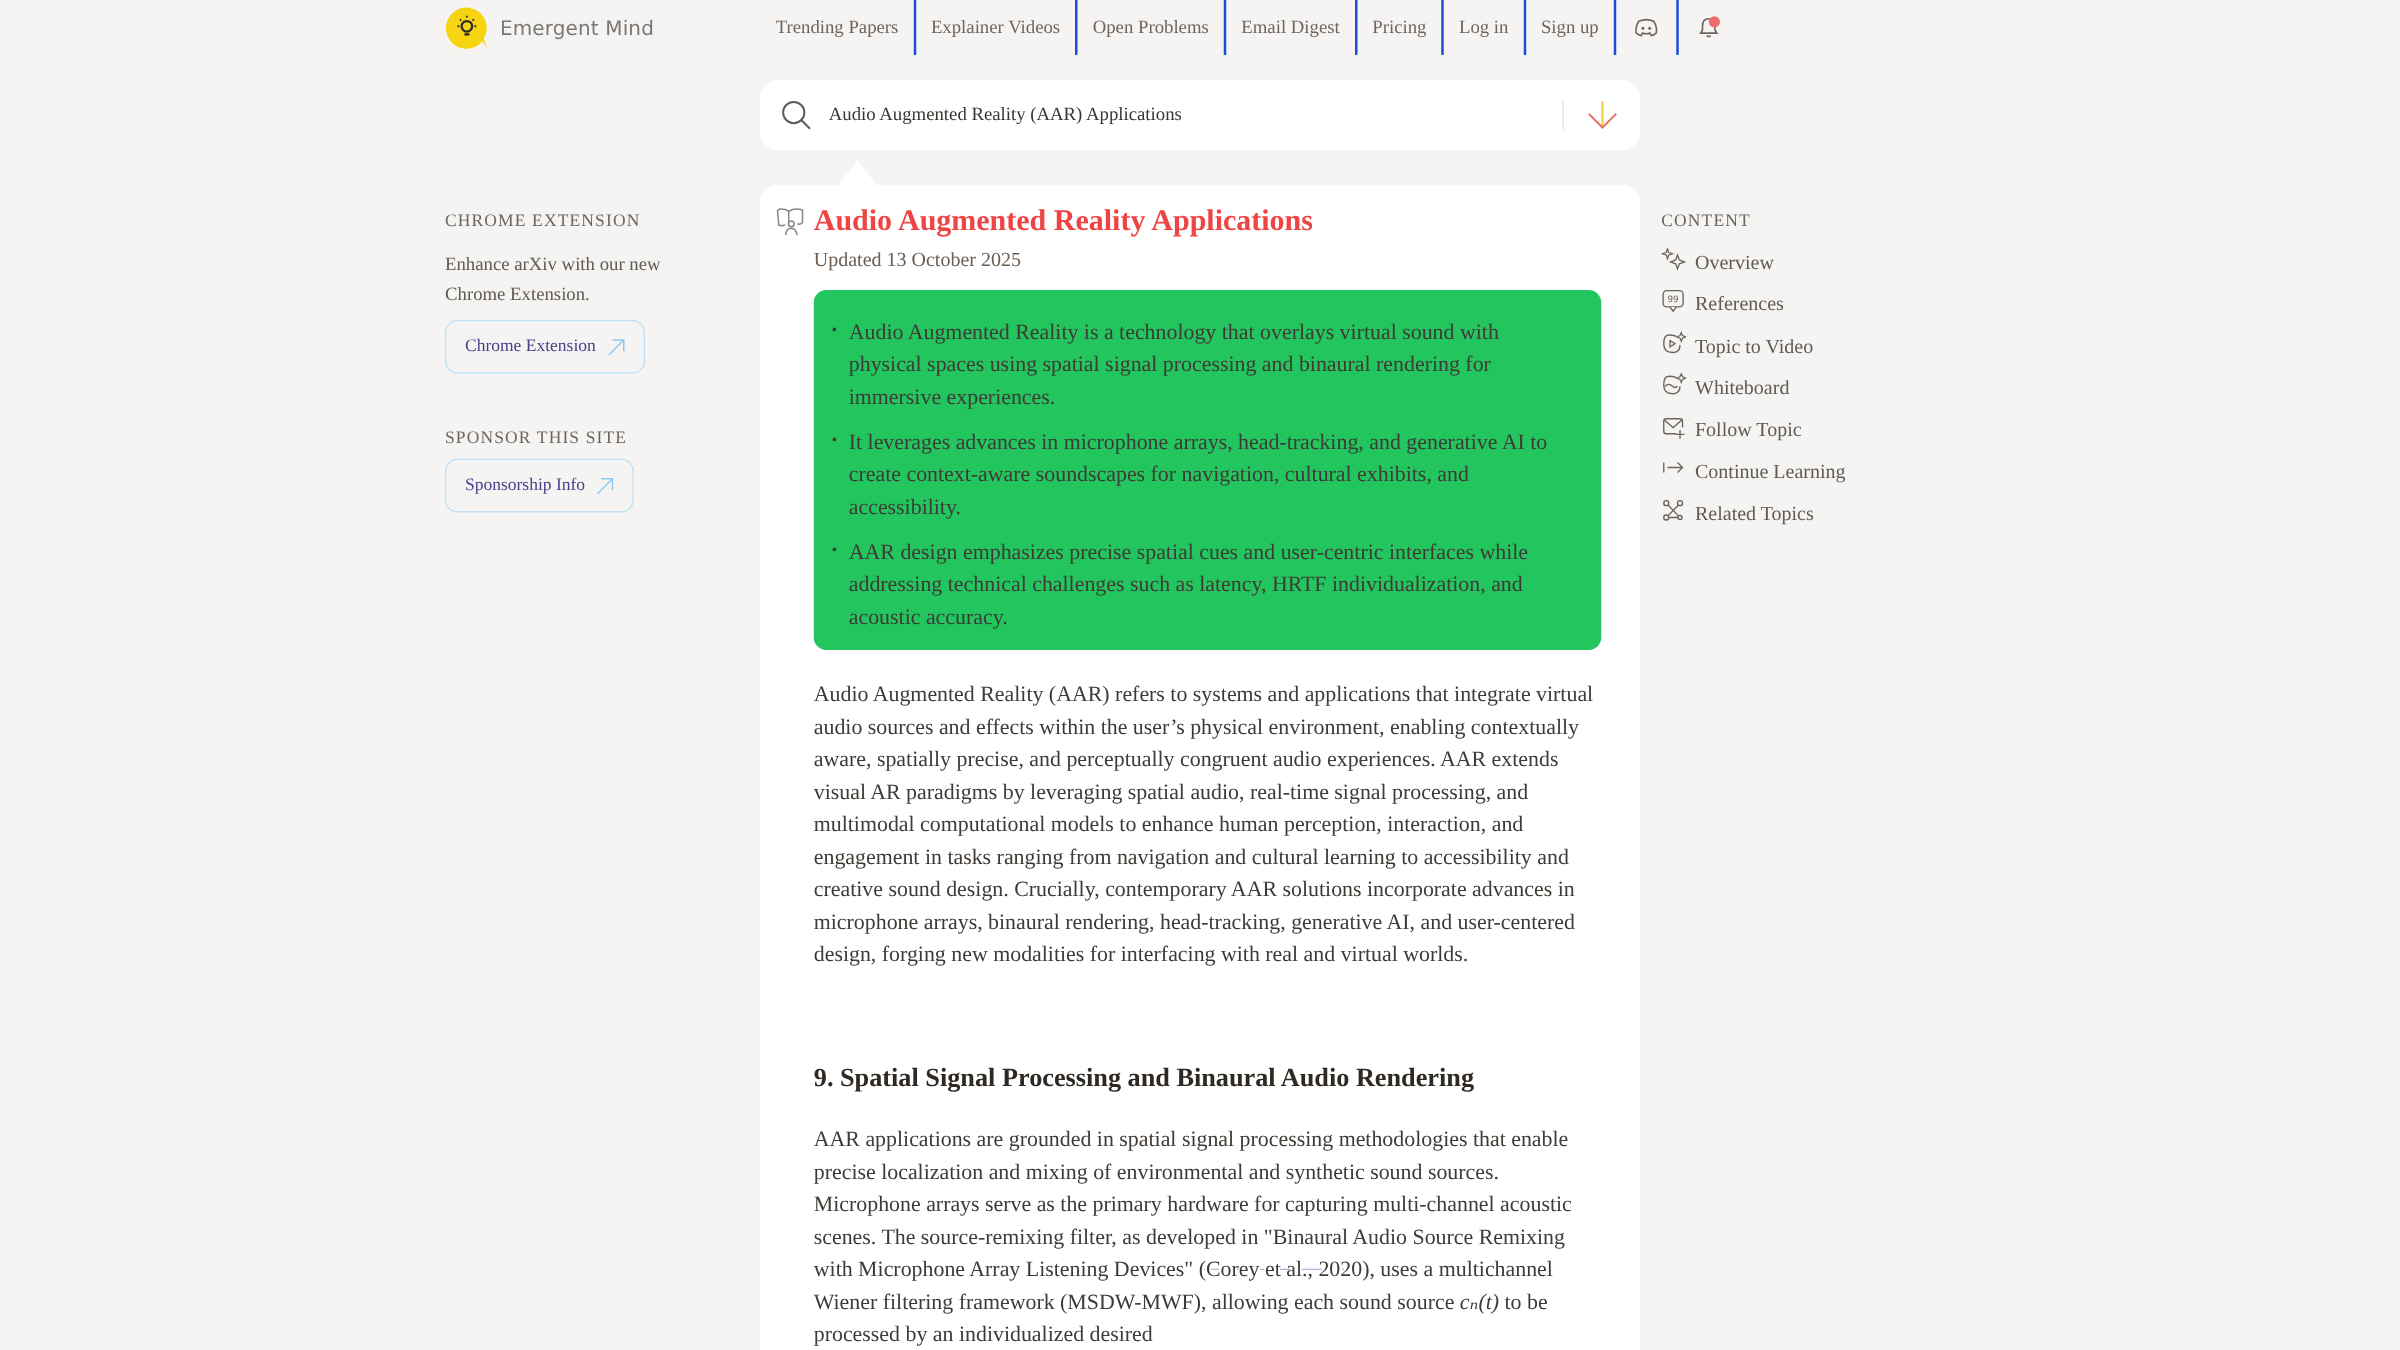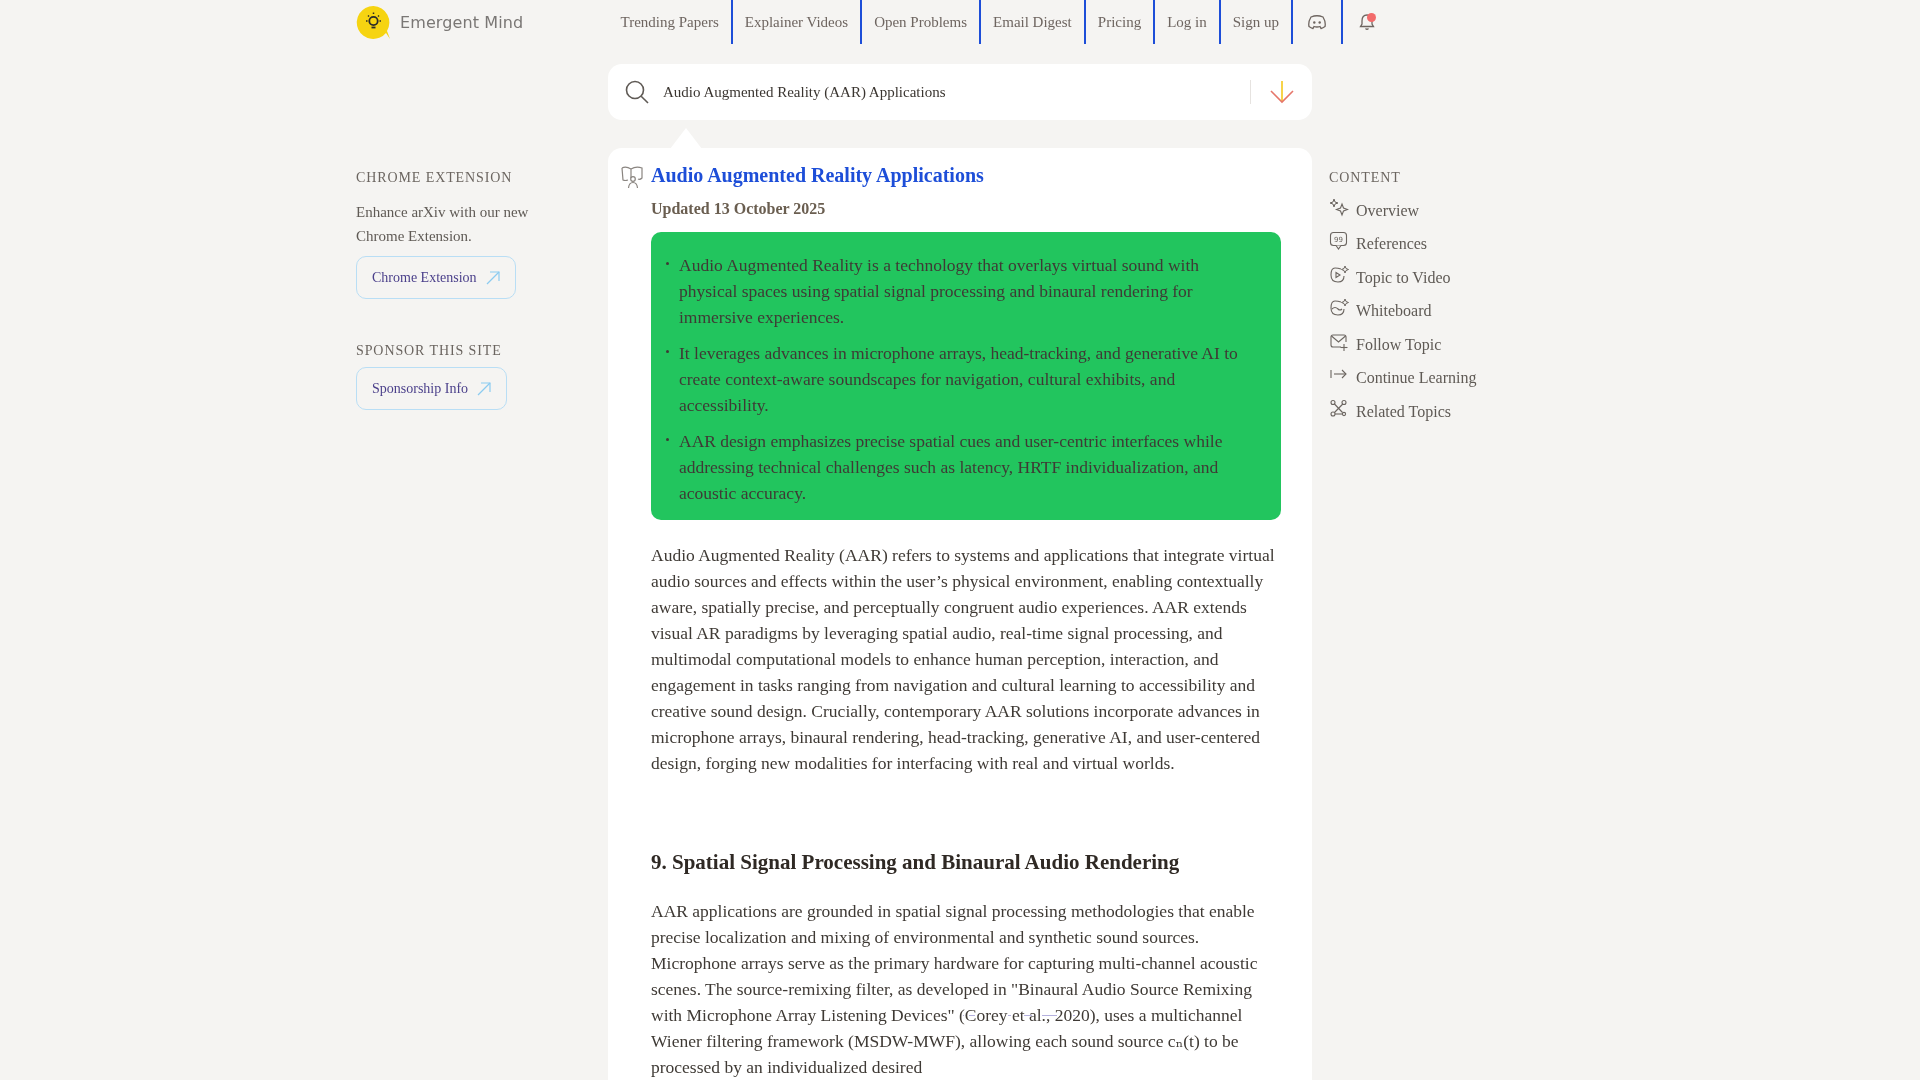--- a/index.html
+++ b/index.html
@@ -68,44 +68,44 @@
     .side-btn svg { margin-left: 9px; }
     .side-block + .side-block { margin-top: 44px; }
 
     
     .card {
       position: absolute; left: 608px; top: 148px; width: 704px; height: 960px;
       background: #ffffff; border-radius: 14px;
     }
     .card-icon { position: absolute; left: 12px; top: 16px; width: 26px; height: 26px; }
     .title {
-      position: absolute; left: 43px; top: 16px; font-size: 20px; font-weight: bold; color: #1d4ed8;
-    }
-    .updated { position: absolute; left: 43px; top: 52px; font-size: 16px; color: #6a5e50; font-weight: bold; }
+      position: absolute; left: 43px; top: 16px; font-size: 24px; font-weight: bold; color: #ef4444;
+    }
+    .updated { position: absolute; left: 43px; top: 52px; font-size: 16px; color: #6a5e50; }
     .summary {
       position: absolute; left: 43px; top: 84px; width: 630px; height: 288px;
       background: #22c55e; border-radius: 10px; padding: 20px 20px 0 15px;
     }
     .summary li {
       list-style: none; position: relative; padding-left: 13px; font-size: 17.5px; line-height: 26px;
       color: #3f3a35; margin-bottom: 10px;
     }
     .summary li::before {
       content: ""; position: absolute; left: 0; top: 10px; width: 3px; height: 3px; background: #3f3a35; border-radius: 50%;
     }
     .body-text {
       position: absolute; left: 43px; width: 632px; font-size: 17.5px; line-height: 26px; color: #3f3a35;
     }
     .p1 { top: 394px; }
     .h2 {
       position: absolute; left: 43px; top: 702px; font-size: 21px; font-weight: bold; color: #2f2924;
     }
     .p2 { top: 750px; }
     .cite { text-decoration: underline; text-decoration-color: #b4b0de; text-underline-offset: -6px; }
-    .math { }
+    .math { font-style: italic; }
 
     
     .right { position: absolute; left: 1329px; top: 170px; width: 220px; }
     .toc-item {
       display: flex; align-items: center; height: 33.5px; font-size: 16px; color: #5f5a55; cursor: pointer;
     }
     .toc-item svg { width: 20px; height: 20px; margin-right: 7px; margin-top: -6px; }
     .toc-list { margin-top: 8px; }
   </style>
 </head>

